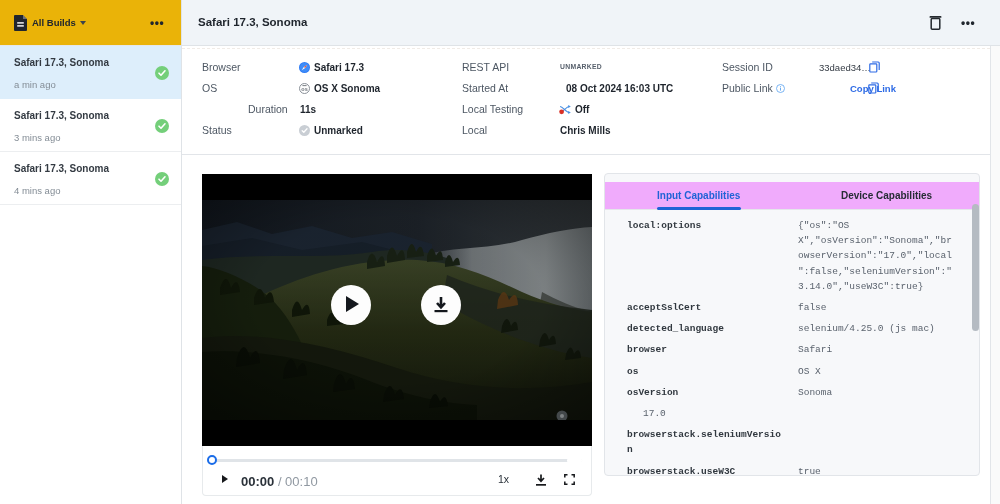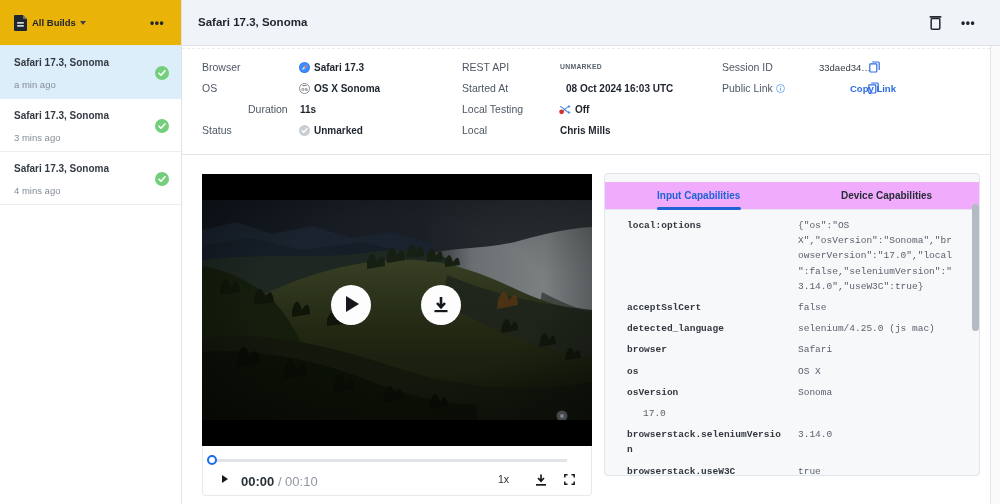--- a/index.html
+++ b/index.html
@@ -253,21 +253,20 @@
         <div style="width:16px;"></div>
         <div class="capval">Sonoma</div>
       </div>
     <div class="caprow">
         <div style="width:16px;"></div>
         <div class="capval">17.0</div>
       </div>
     <div class="caprow">
         <div class="capkey">browserstack.seleniumVersion</div>
         <div style="width:16px;"></div>
-        <div class="capval">3.14.0</div>
       </div>
     <div class="caprow">
         <div class="capkey">browserstack.useW3C</div>
         <div style="width:16px;"></div>
         <div class="capval">true</div>
       </div>
   </div>
   <div class="abs" style="left:367px; top:30px; width:7px; height:127px; border-radius:4px; background:#b5bbc2;"></div>
 </div>
 

